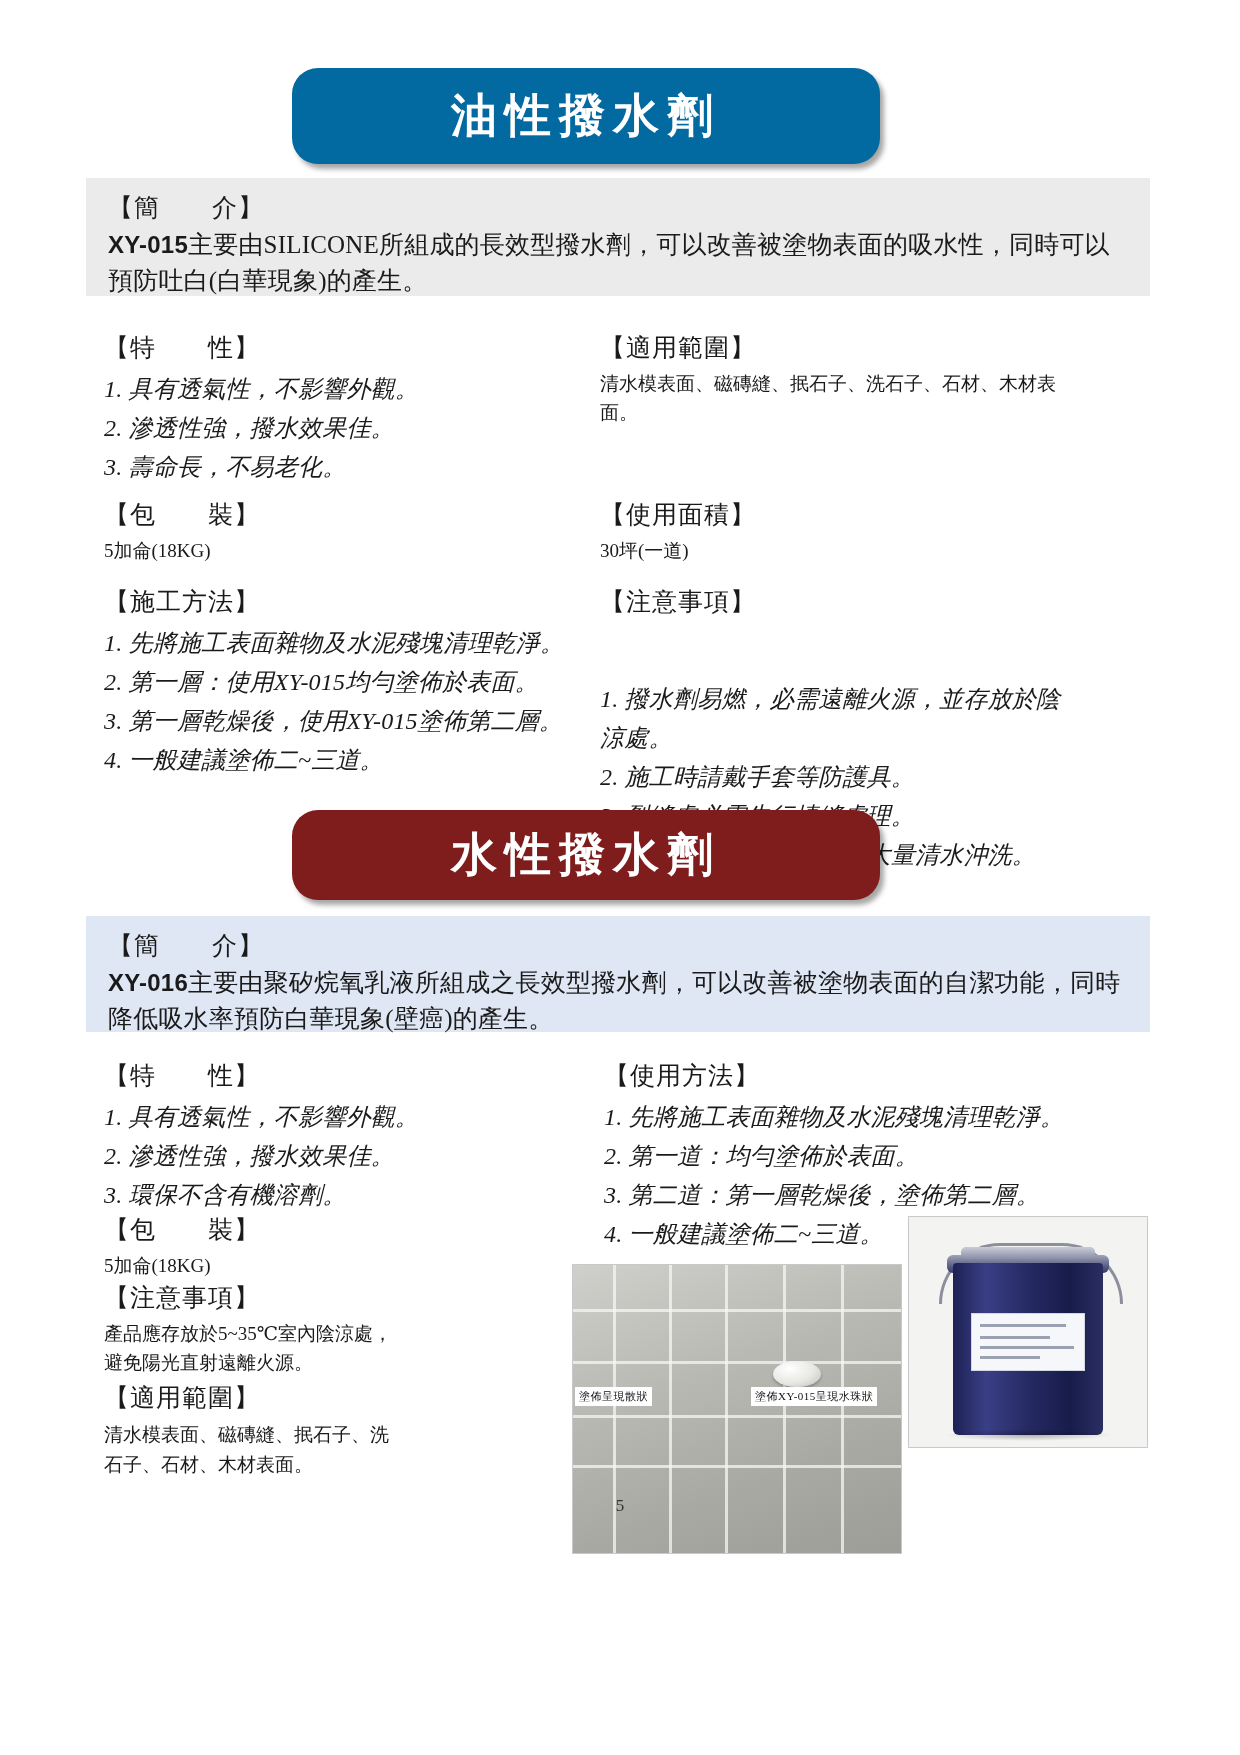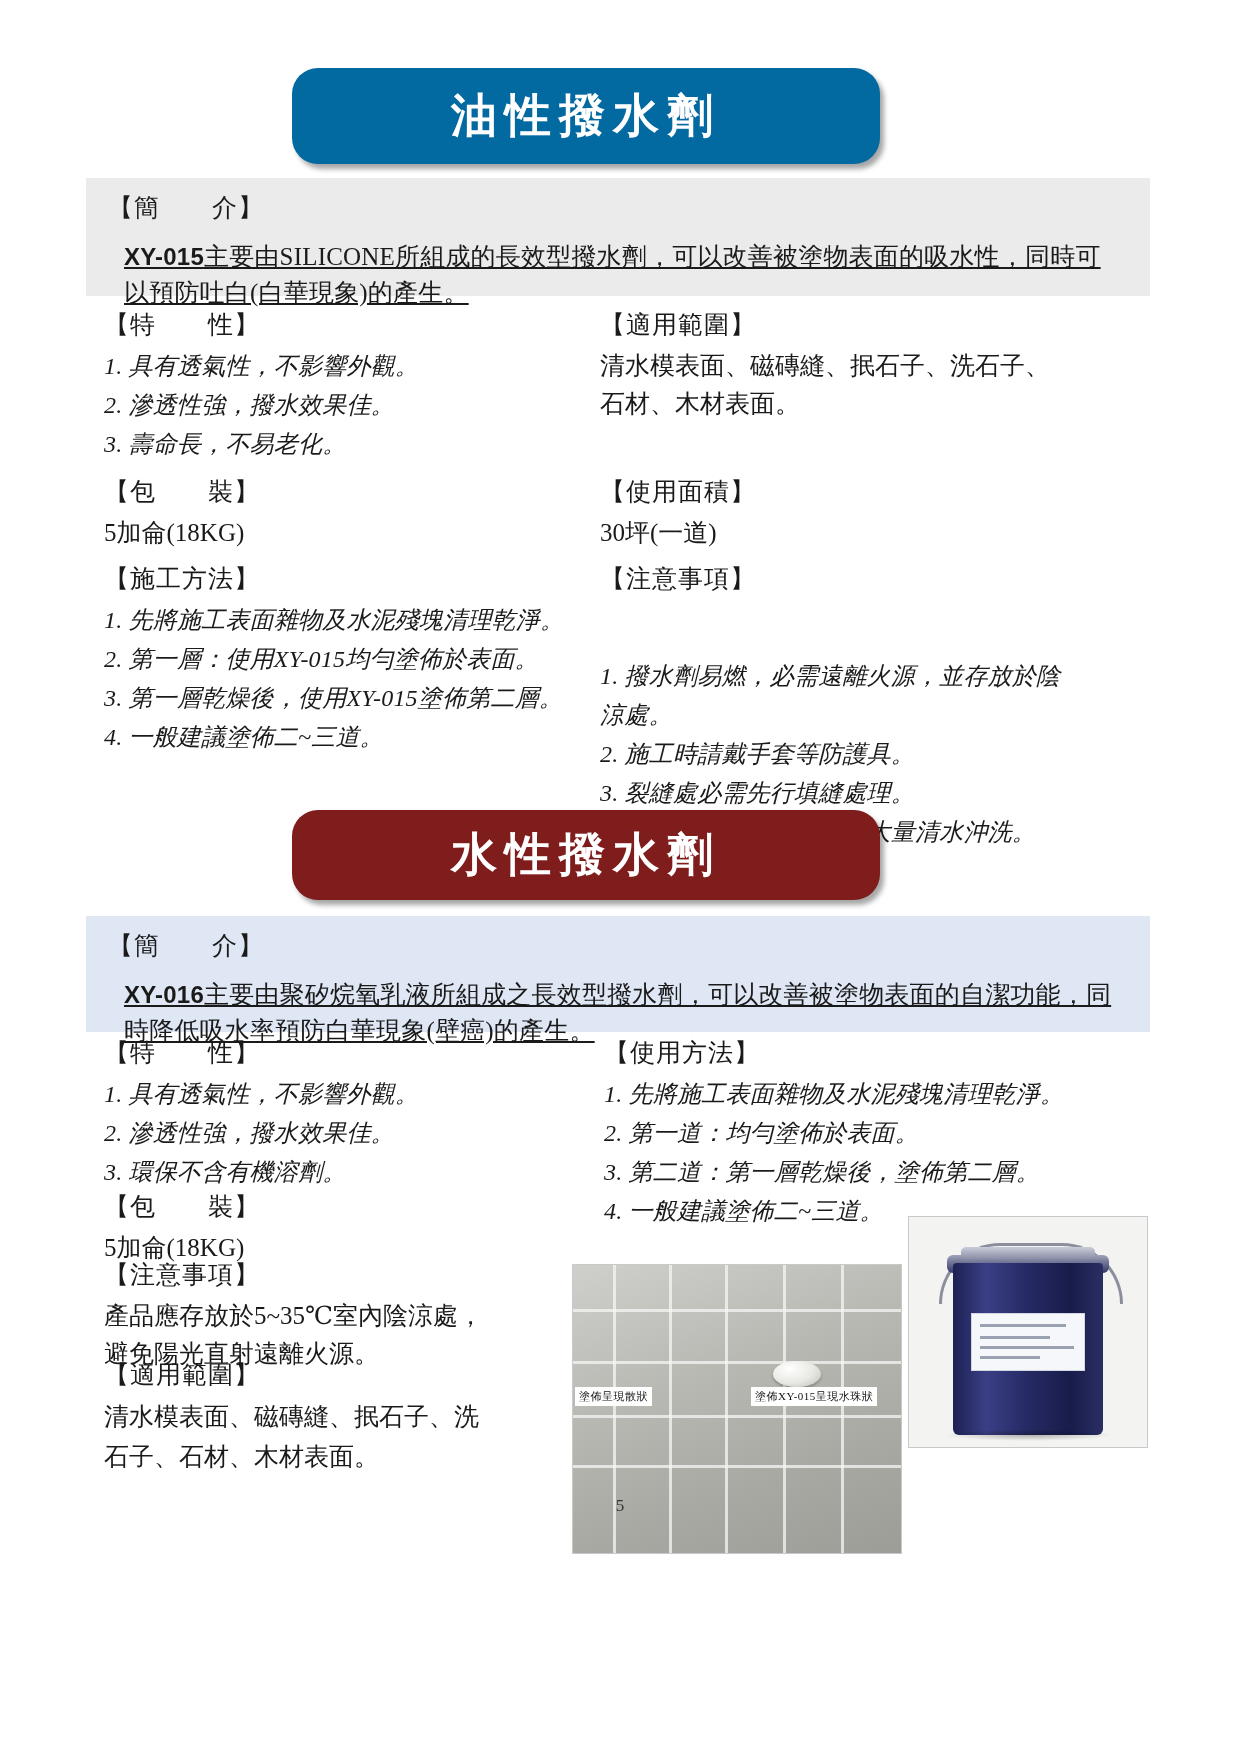--- a/index.html
+++ b/index.html
@@ -75,32 +75,31 @@
   .head-label {
     font-size: 25px;
     line-height: 1.25;
     letter-spacing: 1px;
     margin: 0 0 4px 0;
     white-space: pre;
   }
   .intro-body {
     font-size: 25px;
     line-height: 1.42;
-    margin: 16px;
+    margin: 0;
     letter-spacing: 0.2px;
-    text-decoration: underline;
   }
   .latin {
     font-family: "Liberation Sans", sans-serif;
     font-size: 24px;
     font-weight: 700;
   }
 
   
-  .block { position: absolute; }
+  .block { position: absolute; margin-top: 23px; }
   .block h3 {
     font-size: 25px;
     font-weight: 400;
     margin: 0 0 6px 0;
     letter-spacing: 1px;
     white-space: pre;
   }
   .block ol {
     margin: 0;
     padding: 0;
@@ -108,21 +107,21 @@
   }
   .block ol li {
     font-size: 24px;
     line-height: 1.62;
     letter-spacing: 0.2px;
     white-space: nowrap;
     font-style: italic;
   }
   .block p {
     margin: 0;
-    font-size: 25px;
+    font-size: 19px;
     line-height: 1.5;
   }
   .wrap-text { white-space: normal !important; }
 
   
   #oil-features   { left: 104px; top: 308px; width: 520px; }
   #oil-scope      { left: 600px; top: 308px; width: 470px; }
   #oil-package    { left: 104px; top: 475px; width: 460px; }
   #oil-area       { left: 600px; top: 475px; width: 430px; }
   #oil-method     { left: 104px; top: 562px; width: 520px; }

